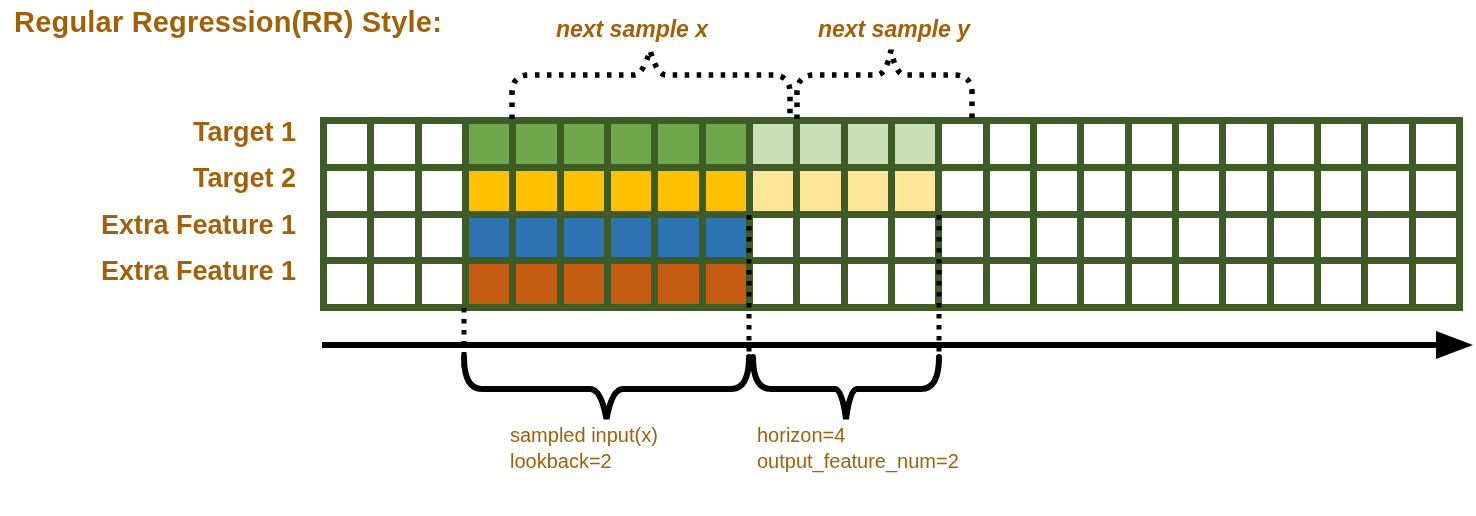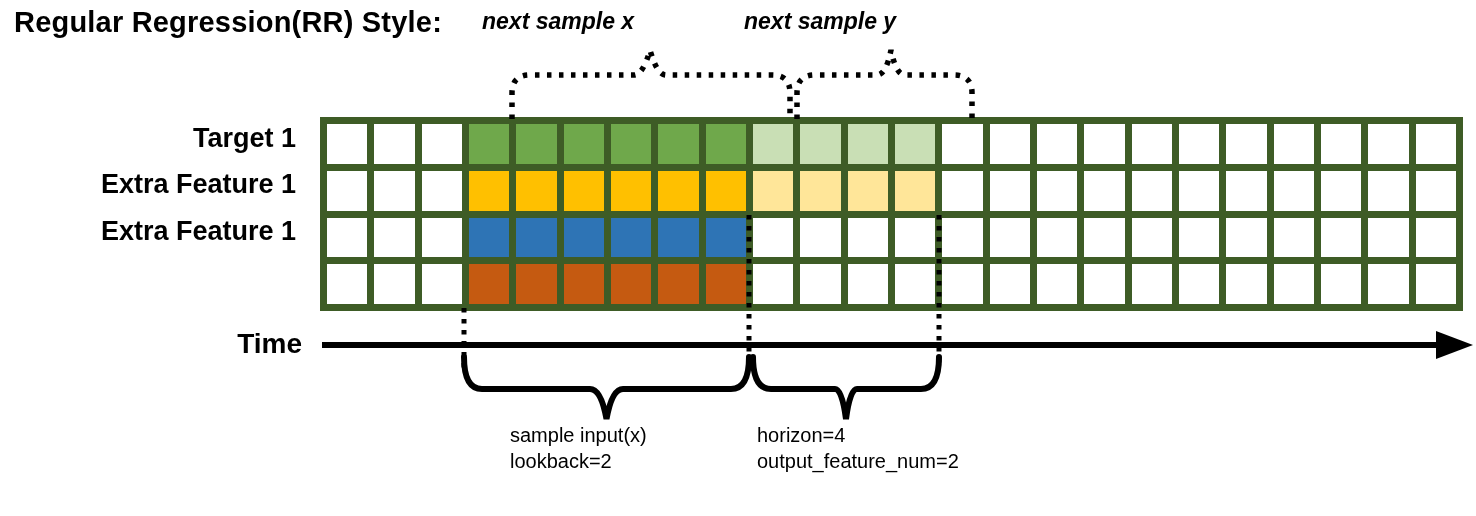--- a/index.html
+++ b/index.html
@@ -2,36 +2,36 @@
 <html><head>
 <meta charset="utf-8">
 <style>
   html, body { margin: 0; padding: 0; background: #ffffff; }
   .stage {
     position: relative;
     width: 1476px;
     height: 516px;
     background: #ffffff;
     font-family: "Liberation Sans", sans-serif;
-    color: #000000;
+    color: #a16207;
     overflow: hidden;
   }
   .title {
     position: absolute;
     left: 14px;
     top: 6px;
     font-size: 29px;
     font-weight: 700;
     letter-spacing: 0.2px;
   }
   .next-label {
     position: absolute;
-    top: 8px;
+    top: 16px;
     width: 300px;
-    text-align: left;
+    text-align: center;
     font-size: 23px;
     font-style: italic;
     font-weight: 600;
   }
   .next-label.x { left: 482px; }
   .next-label.y { left: 744px; }
 
   .overlay-svg {
     position: absolute;
     left: 0; top: 0;
@@ -52,21 +52,21 @@
     grid-template-rows: repeat(4, 1fr);
     gap: 7px;
     padding: 7px;
     z-index: 1;
   }
   .cell { width: 100%; height: 100%; }
 
   .row-labels {
     position: absolute;
     left: 0;
-    top: 111px;
+    top: 105px;
     width: 306px;
     height: 194px;
     box-sizing: border-box;
     display: grid;
     grid-template-rows: repeat(4, 1fr);
     gap: 5px;
     padding: 7px 0;
     align-items: center;
     justify-items: end;
   }
@@ -201,28 +201,28 @@
       <div class="cell" style="background: rgb(255, 255, 255);"></div>
       <div class="cell" style="background: rgb(255, 255, 255);"></div>
       <div class="cell" style="background: rgb(255, 255, 255);"></div>
       <div class="cell" style="background: rgb(255, 255, 255);"></div>
       <div class="cell" style="background: rgb(255, 255, 255);"></div>
       <div class="cell" style="background: rgb(255, 255, 255);"></div>
     </div>
 
   <div class="row-labels">
     <div class="row-label">Target 1</div>
+    <div class="row-label">Target 2</div>
     <div class="row-label">Extra Feature 1</div>
     <div class="row-label">Extra Feature 1</div>
   </div>
 
-  <div class="time-label">Time</div>
 
   <div class="sample-note input">
-    <div>sample input(x)</div>
+    <div>sampled input(x)</div>
     <div>lookback=2</div>
   </div>
   <div class="sample-note output">
     <div>horizon=4</div>
     <div>output_feature_num=2</div>
   </div>
 
   <svg class="overlay-svg" viewBox="0 0 1476 516" xmlns="http://www.w3.org/2000/svg">
 
     <path d="M512,119 L512,93 Q512,75 530,75 L634,75 Q643,75 650,50 Q657,75 666,75 L772,75 Q790,75 790,93 L790,119" fill="none" stroke="#000000" stroke-width="5.5" stroke-dasharray="4.5 7.5"></path>

